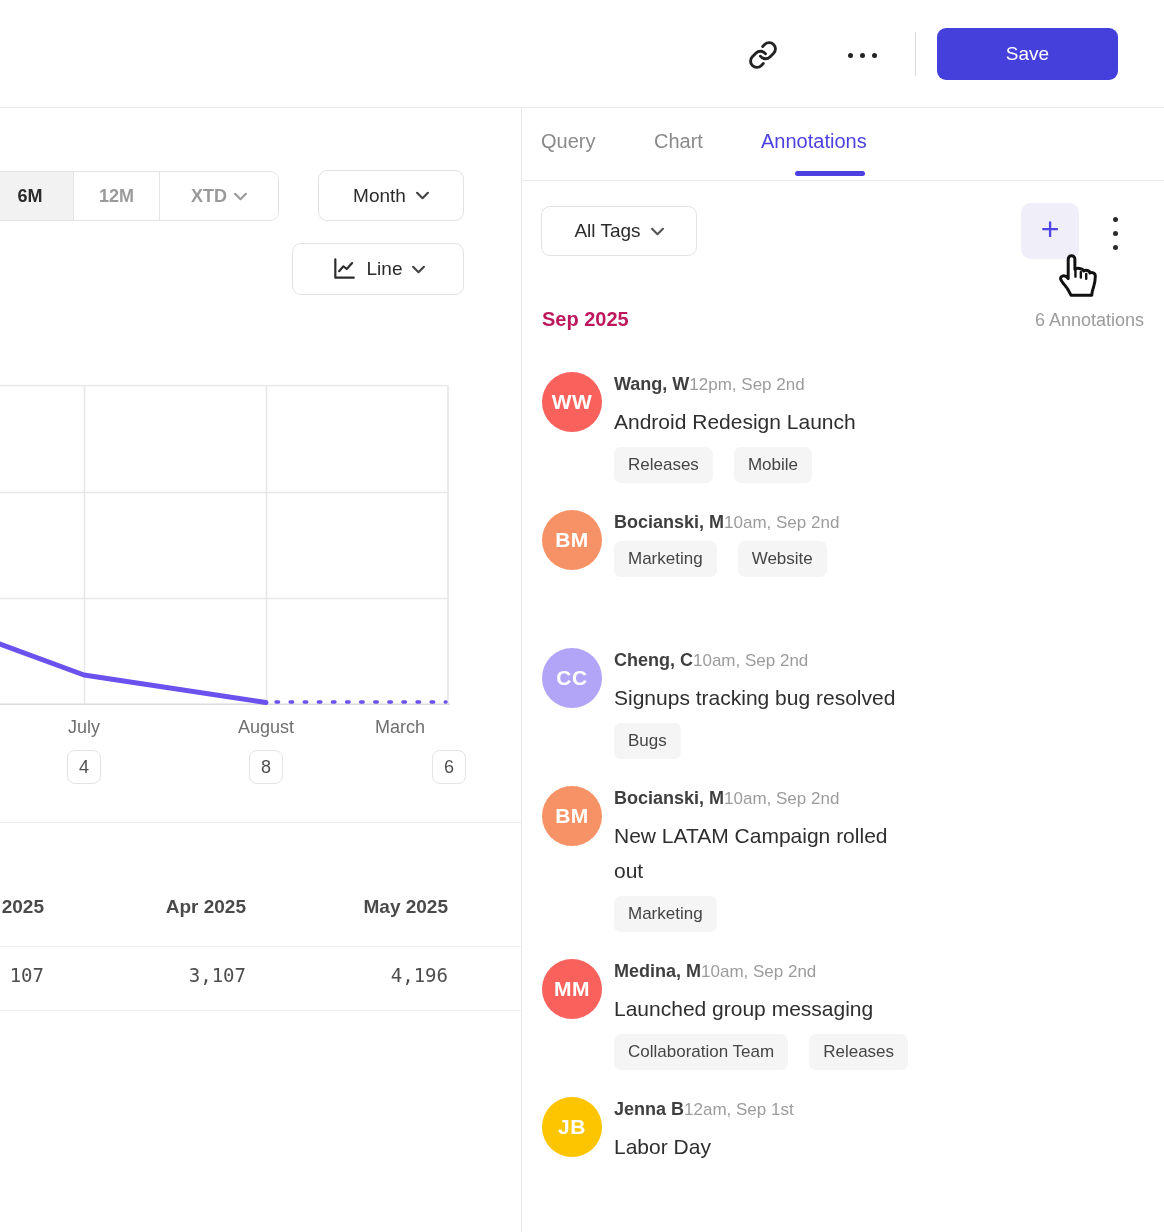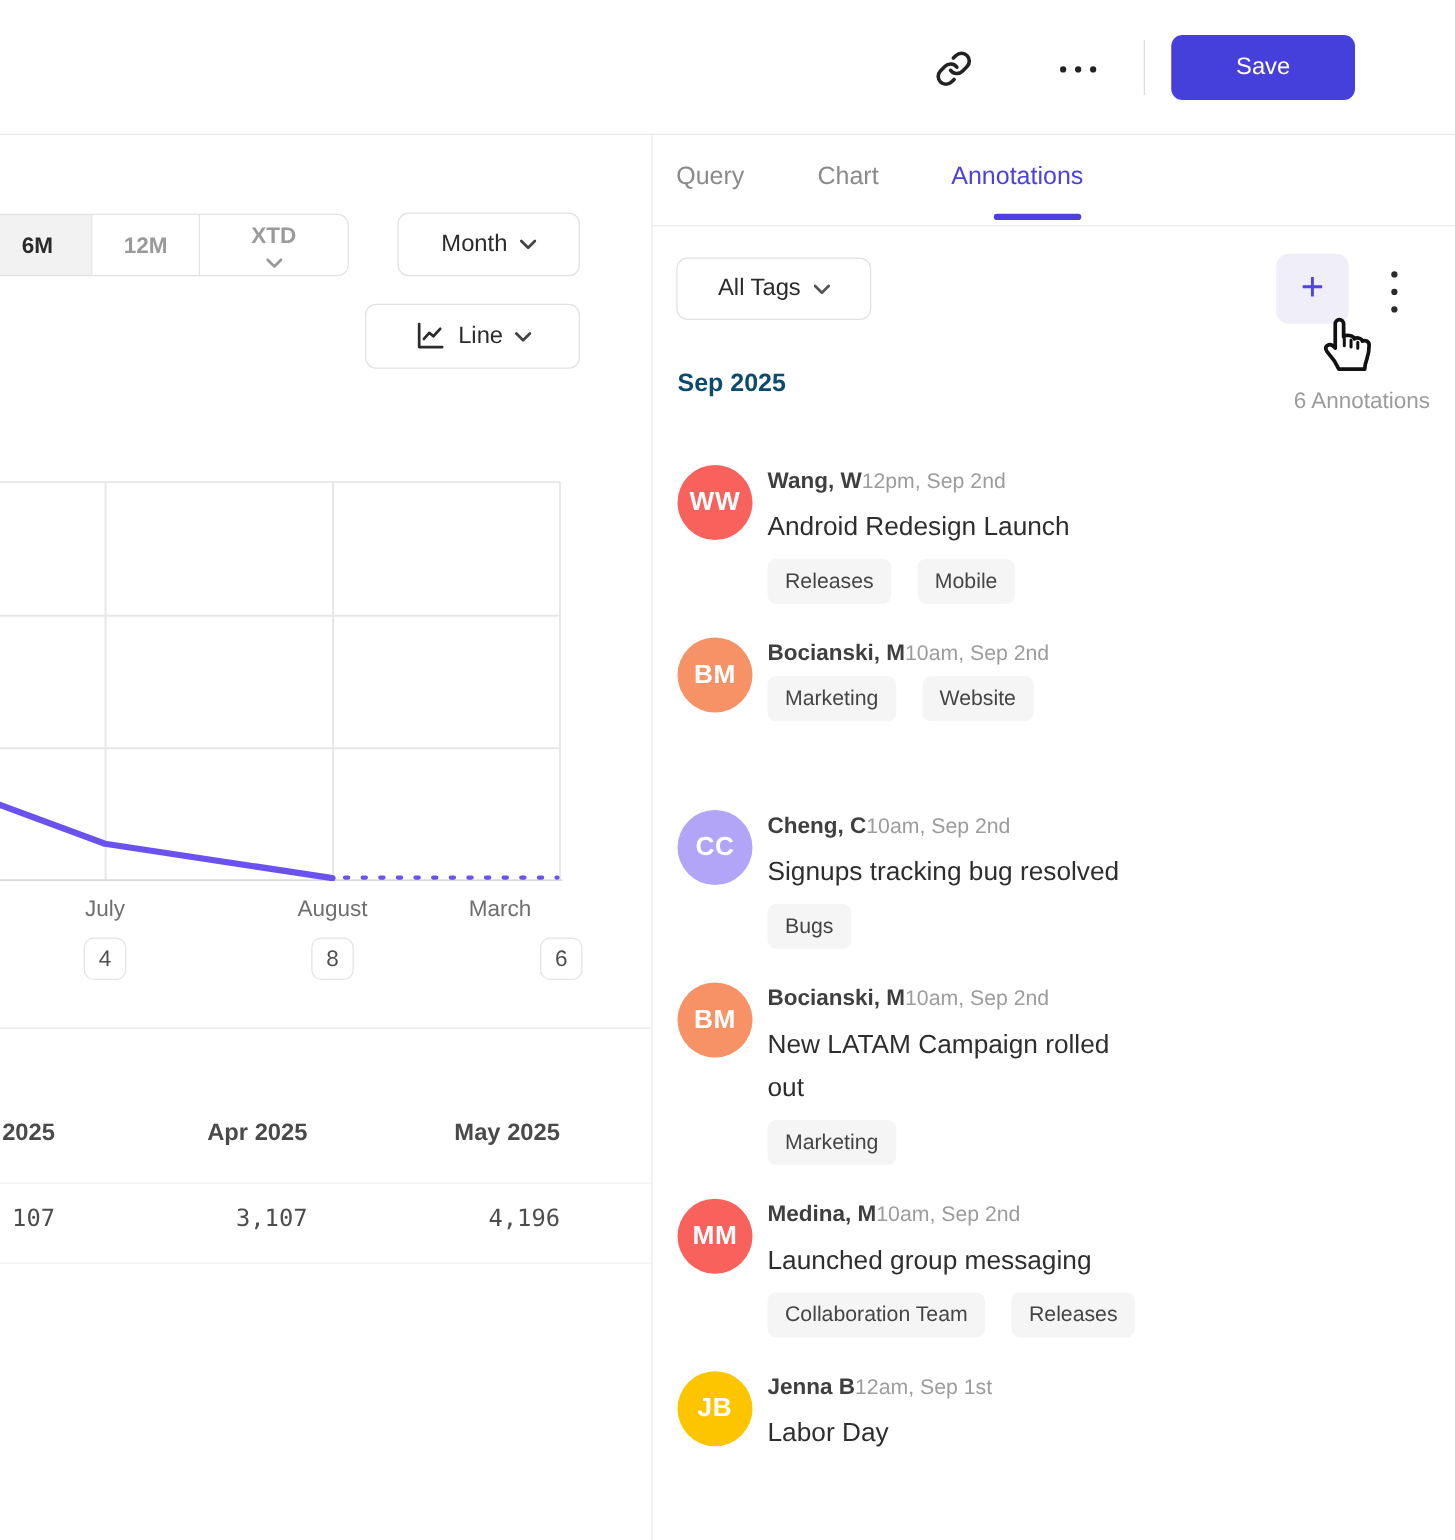--- a/index.html
+++ b/index.html
@@ -10,27 +10,27 @@
   .hline { position:absolute; height:1px; background:#e9e9e9; }
   .vline { position:absolute; width:1px; background:#e9e9e9; }
 
   
   .icon-btn { position:absolute; display:flex; align-items:center; justify-content:center; background:none; border:none; cursor:pointer; }
   .dots { display:flex; gap:7px; }
   .dots i { width:5px; height:5px; border-radius:50%; background:#222; }
   .kdots { display:flex; flex-direction:column; gap:9px; }
   .kdots i { width:5px; height:5px; border-radius:50%; background:#2b2b2b; }
   #hdr-divider { position:absolute; left:915px; top:32px; width:1px; height:44px; background:#dcdcdc; }
-  #save-btn { position:absolute; left:937px; top:28px; width:147px; height:52px; border:none; border-radius:9px;
+  #save-btn { position:absolute; left:937px; top:28px; width:181px; height:52px; border:none; border-radius:9px;
     background:#4540db; color:#fff; font-size:19px; font-weight:500; font-family:inherit; cursor:pointer; }
 
   
   .seg-group { position:absolute; left:-14px; top:171px; height:50px; display:flex; border:1px solid #e2e2e2; border-radius:9px; overflow:hidden; background:#fff; }
   .seg { display:flex; align-items:center; justify-content:center; gap:7px; font-size:18px; font-weight:600; color:#9a9a9a; border:none; background:#fff; border-right:1px solid #e5e5e5; font-family:inherit; cursor:pointer; }
-  .seg:last-child { border-right:none;flex-direction:column; }
+  .seg:last-child { border-right:none; }
   .seg.sel { background:#f2f2f3; color:#2b2b2b; }
   .drop-btn { position:absolute; display:flex; align-items:center; justify-content:center; gap:10px; background:#fff; border:1px solid #e2e2e2; border-radius:9px; font-size:19px; font-weight:500; color:#2b2b2b; font-family:inherit; cursor:pointer; }
   .chev { flex:0 0 auto; }
 
   
   #chart-wrap { position:absolute; left:0; top:385px; width:450px; height:320px; }
   .xlab { position:absolute; top:717px; font-size:18px; color:#6f6f6f; transform:translateX(-50%); white-space:nowrap; }
   .xbadge { position:absolute; top:750px; width:34px; height:34px; transform:translateX(-50%); border:1px solid #e4e4e4; border-radius:8px; background:#fff; display:flex; align-items:center; justify-content:center; font-size:18px; color:#4f4f4f; cursor:pointer; }
 
   
@@ -43,21 +43,21 @@
   .tab { position:absolute; top:130px; background:none; border:none; font-family:inherit; font-size:20px; color:#8a8a8a; cursor:pointer; white-space:nowrap; }
   .tab.active { color:#4c41e0; font-weight:500; }
   #tab-underline { position:absolute; left:795px; top:171px; width:70px; height:5px; border-radius:3px; background:#4c41e0; }
 
   #all-tags-btn { left:541px; top:206px; width:156px; height:50px; }
   #add-btn { position:absolute; left:1021px; top:203px; width:58px; height:56px; border:none; border-radius:10px; background:#efeef9;
     color:#5044e4; font-size:32px; font-weight:300; line-height:1; display:flex; align-items:center; justify-content:center; cursor:pointer; font-family:inherit; padding-bottom:4px; }
   #kebab-btn { left:1100px; top:216px; width:30px; height:34px; }
   #cursor { position:absolute; left:1053px; top:246px; width:46px; height:52px; z-index:6; pointer-events:none; }
 
-  #section-title { position:absolute; left:542px; top:296px; font-size:20px; font-weight:700; color:#0c4a6e; }
+  #section-title { position:absolute; left:542px; top:308px; font-size:20px; font-weight:700; color:#be185d; }
   #section-count { position:absolute; right:20px; top:310px; font-size:18px; color:#9b9b9b; }
 
   
   .aitem { position:absolute; left:542px; width:420px; cursor:pointer; }
   .it0{top:372px} .it1{top:510px} .it2{top:648px} .it3{top:786px} .it4{top:959px} .it5{top:1097px}
   .avatar { position:absolute; left:0; top:0; width:60px; height:60px; border-radius:50%; display:flex; align-items:center; justify-content:center;
     color:#fff; font-size:21px; font-weight:600; letter-spacing:.5px; }
   .acontent { margin-left:72px; width:305px; }
   .arow { display:flex; align-items:baseline; padding-top:2px; }
   .aname { font-size:18px; font-weight:700; color:#3f3f3f; white-space:nowrap; }

